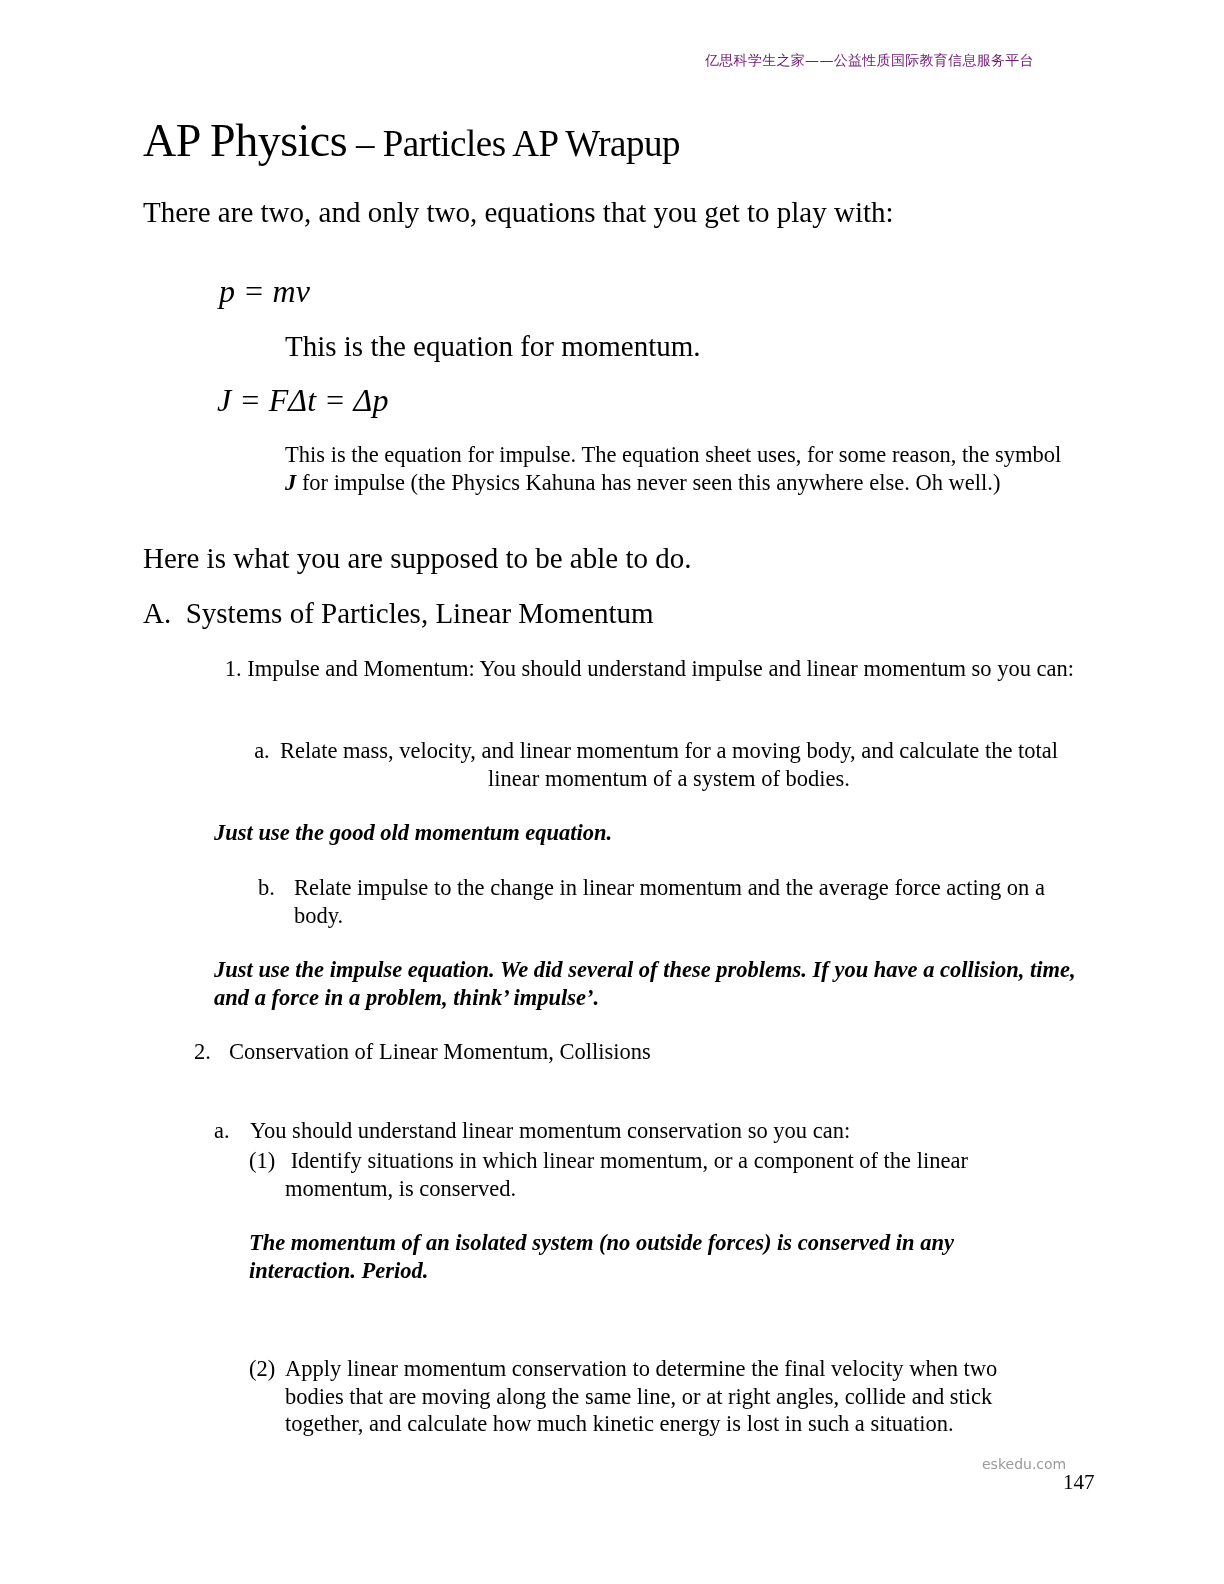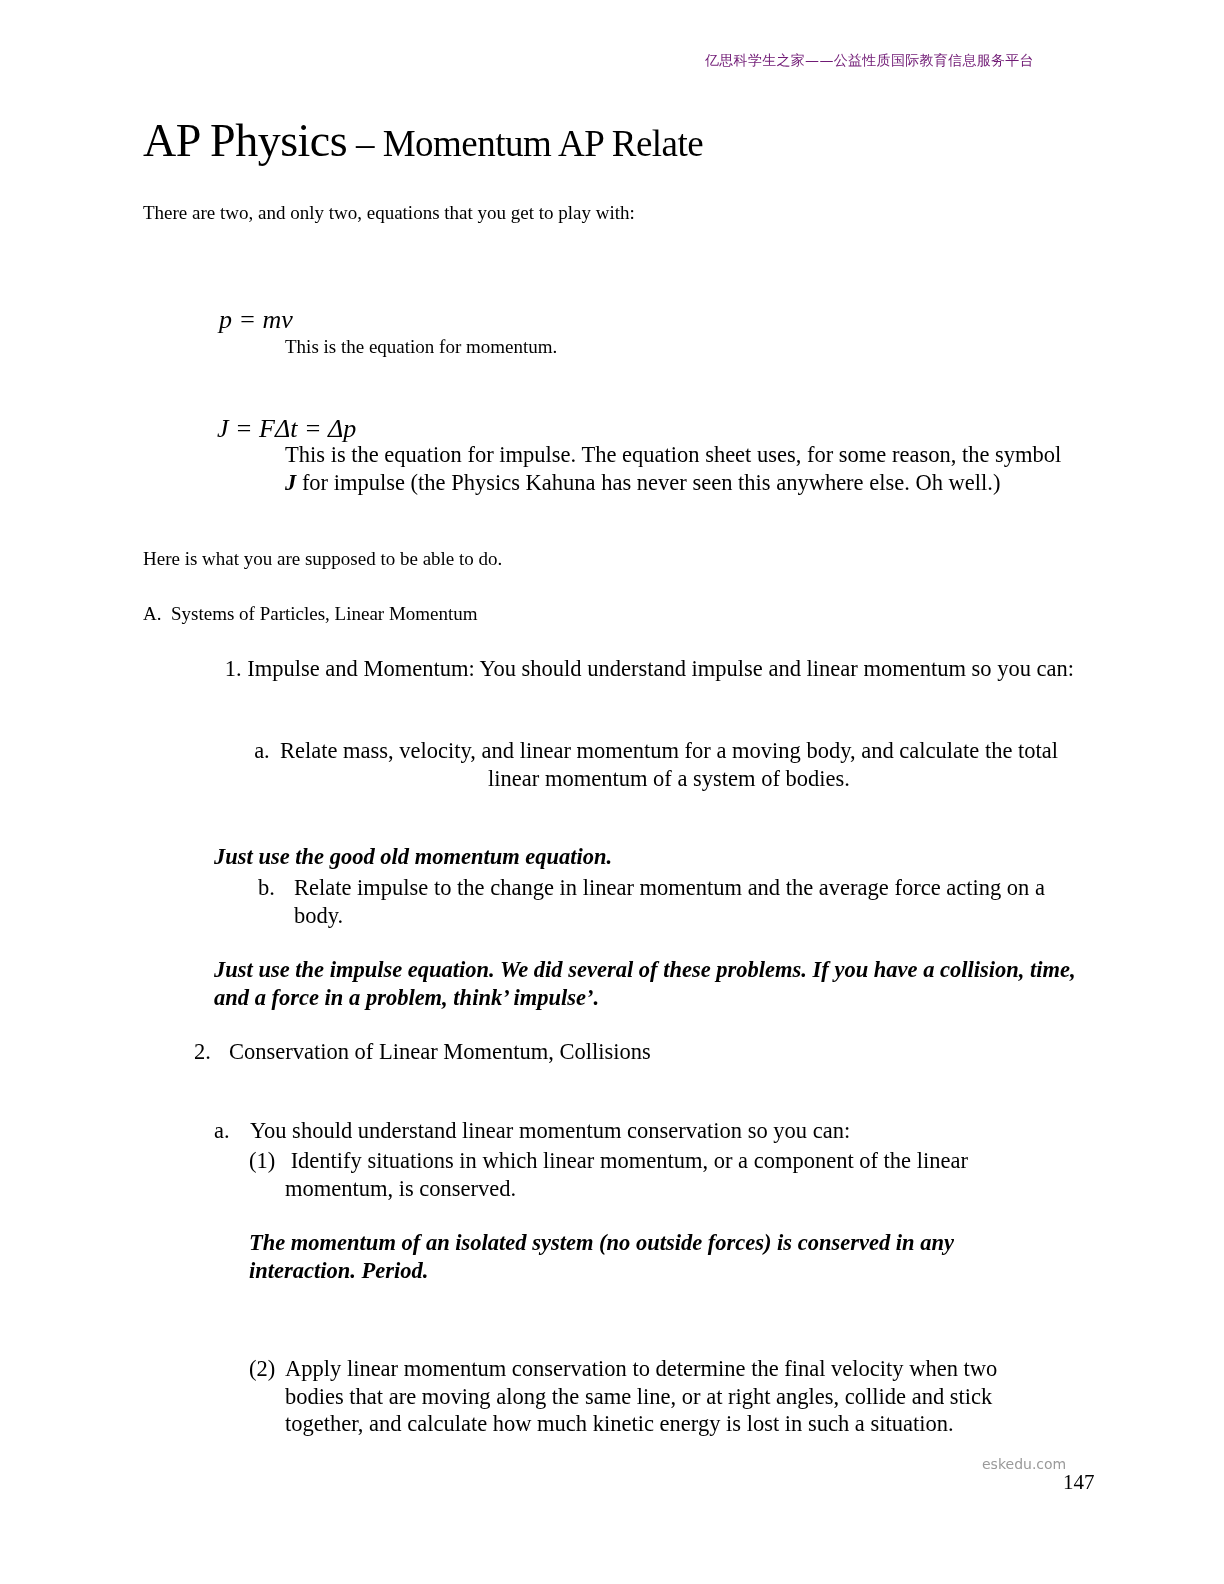--- a/index.html
+++ b/index.html
@@ -1,34 +1,34 @@
 <!DOCTYPE html>
 <html><head>
 <meta charset="utf-8">
 <style>
   html, body { margin: 0; padding: 0; background: #ffffff; }
   body { width: 1224px; height: 1584px; position: relative; overflow: hidden; color: #000; font-family: "Liberation Serif", serif; }
   .abs { position: absolute; white-space: nowrap; }
   .watermark-top { left: 705px; top: 52px; font-family: "DejaVu Sans", sans-serif; font-size: 14px; color: #701a75; letter-spacing: 0.3px; }
   .title { left: 143px; top: 114px; font-family: "Liberation Serif", serif; font-size: 46px; letter-spacing: -0.5px; }
   .title .sub { font-size: 37px; }
-  .txt { font-size: 19px; line-height: 27.5px; }
-  .eq { font-size: 26px; font-style: italic; margin-top: 32px; }
+  .txt { font-size: 29px; line-height: 27.5px; }
+  .eq { font-size: 32px; font-style: italic; }
   .bi { font-weight: bold; font-style: italic; }
   .block { position: absolute; white-space: normal; font-size: 22.5px; line-height: 27.5px; }
   .watermark-bot { left: 982px; top: 1456px; font-family: "DejaVu Sans", sans-serif; font-size: 14px; color: #9a9a9a; }
   .pagenum { left: 1063px; top: 1470px; font-size: 21px; }
 </style>
 </head>
 <body>
 
 <div class="abs watermark-top">亿思科学生之家——公益性质国际教育信息服务平台</div>
 
 <div class="abs title">
-  <span>AP Physics</span><span class="sub"> – </span><span class="sub">Momentum AP Relate</span>
+  <span>AP Physics</span><span class="sub"> – </span><span class="sub">Particles AP Wrapup</span>
 </div>
 
 <div class="abs txt" style="left:143px; top:199px;">There are two, and only two, equations that you get to play with:</div>
 
 <div class="abs eq" style="left:219px; top:273px;">
   <span>p</span><span> = mv</span>
 </div>
 
 <div class="abs txt" style="left:285px; top:333px;">This is the equation for momentum.</div>
 
@@ -49,21 +49,21 @@
     <span style="display:inline-block; width:35px; text-indent:0;">1.</span><span> Impulse and Momentum: You should understand impulse and linear momentum so you can:</span>
   </div>
 </div>
 
 <div class="block" style="left:216px; top:737px; width:870px;text-align:center;">
   <div style="padding-left:36px; text-indent:-36px;">
     <span style="display:inline-block; width:36px; text-indent:0;">a.</span><span>Relate mass, velocity, and linear momentum for a moving body, and calculate the total linear momentum of a system of bodies.</span>
   </div>
 </div>
 
-<div class="block bi" style="left:214px; top:819px; width:870px;margin-top:24px;">Just use the good old momentum equation.</div>
+<div class="block bi" style="left:214px; top:819px; width:870px;">Just use the good old momentum equation.</div>
 
 <div class="block" style="left:214px; top:874px; width:850px;">
   <div style="padding-left:36px; text-indent:-36px;margin-left:44px;">
     <span style="display:inline-block; width:36px; text-indent:0;">b.</span><span>Relate impulse to the change in linear momentum and the average force acting on a body.</span>
   </div>
 </div>
 
 <div class="block bi" style="left:214px; top:956px; width:880px;">Just use the impulse equation. We did several of these problems.  If you have a collision, time, and a force in a problem, think’ impulse’.</div>
 
 <div class="block" style="left:194px; top:1038px; width:880px;">

